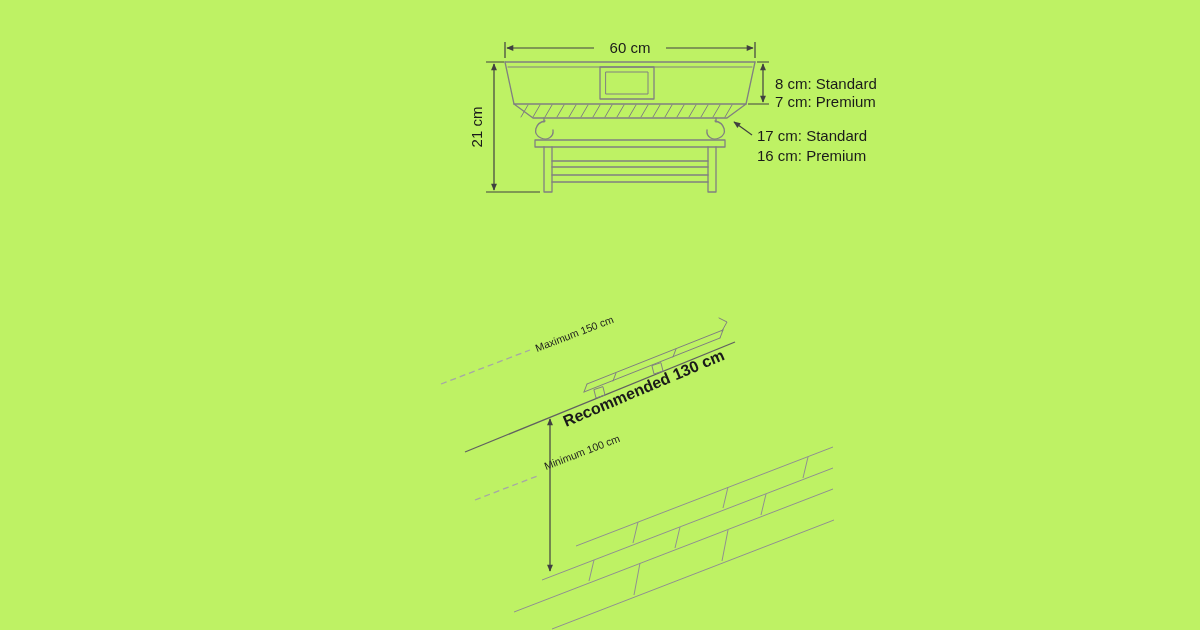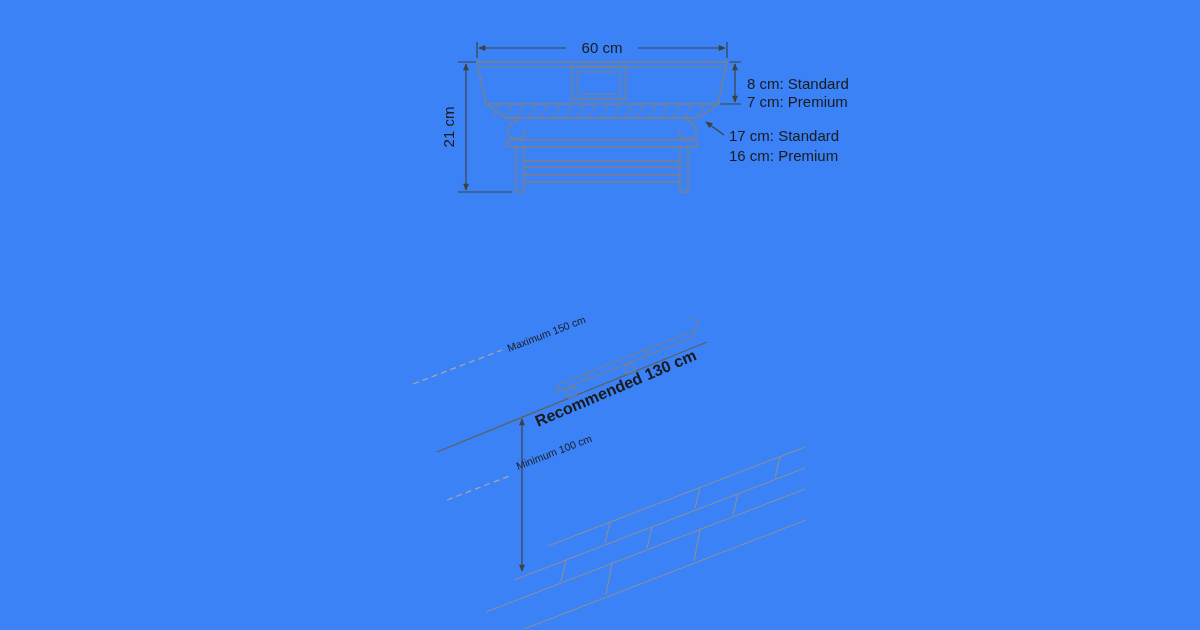--- a/index.html
+++ b/index.html
@@ -1,18 +1,18 @@
 <!DOCTYPE html>
 <html style="--outline: #808080; --dimension: #404040; --dashed: #a6a6a6; --wall: #606060; --floor: #909090; --text: #1a1a1a;"><head>
 <meta charset="utf-8">
 <style>
   * { margin:0; padding:0; box-sizing:border-box; }
   html,body { width:1200px; height:630px; background:#ffffff; overflow:hidden;
               font-family:"Liberation Sans", sans-serif; }
-  .canvas { position:relative; width:1200px; height:630px; background:#3b82f6; }
+  .canvas { position:relative; width:1200px; height:630px; background:#bef264;padding-left:28px; }
   svg { display:block; }
 
   .outline { stroke:var(--outline,#808080); fill:none; stroke-width:1.3; stroke-linecap:round; stroke-linejoin:round; }
   .thin    { stroke-width:1; }
   .dim     { stroke:var(--dimension,#404040); fill:none; stroke-width:1.2; }
   .dashed  { stroke:var(--dashed,#a6a6a6); fill:none; stroke-width:1.3; stroke-dasharray:6 4; }
   .wall    { stroke:var(--wall,#606060); fill:none; stroke-width:1.3; }
   .floor   { stroke:var(--floor,#909090); fill:none; stroke-width:1; }
   .arrfill { fill:var(--dimension,#404040); }
 

